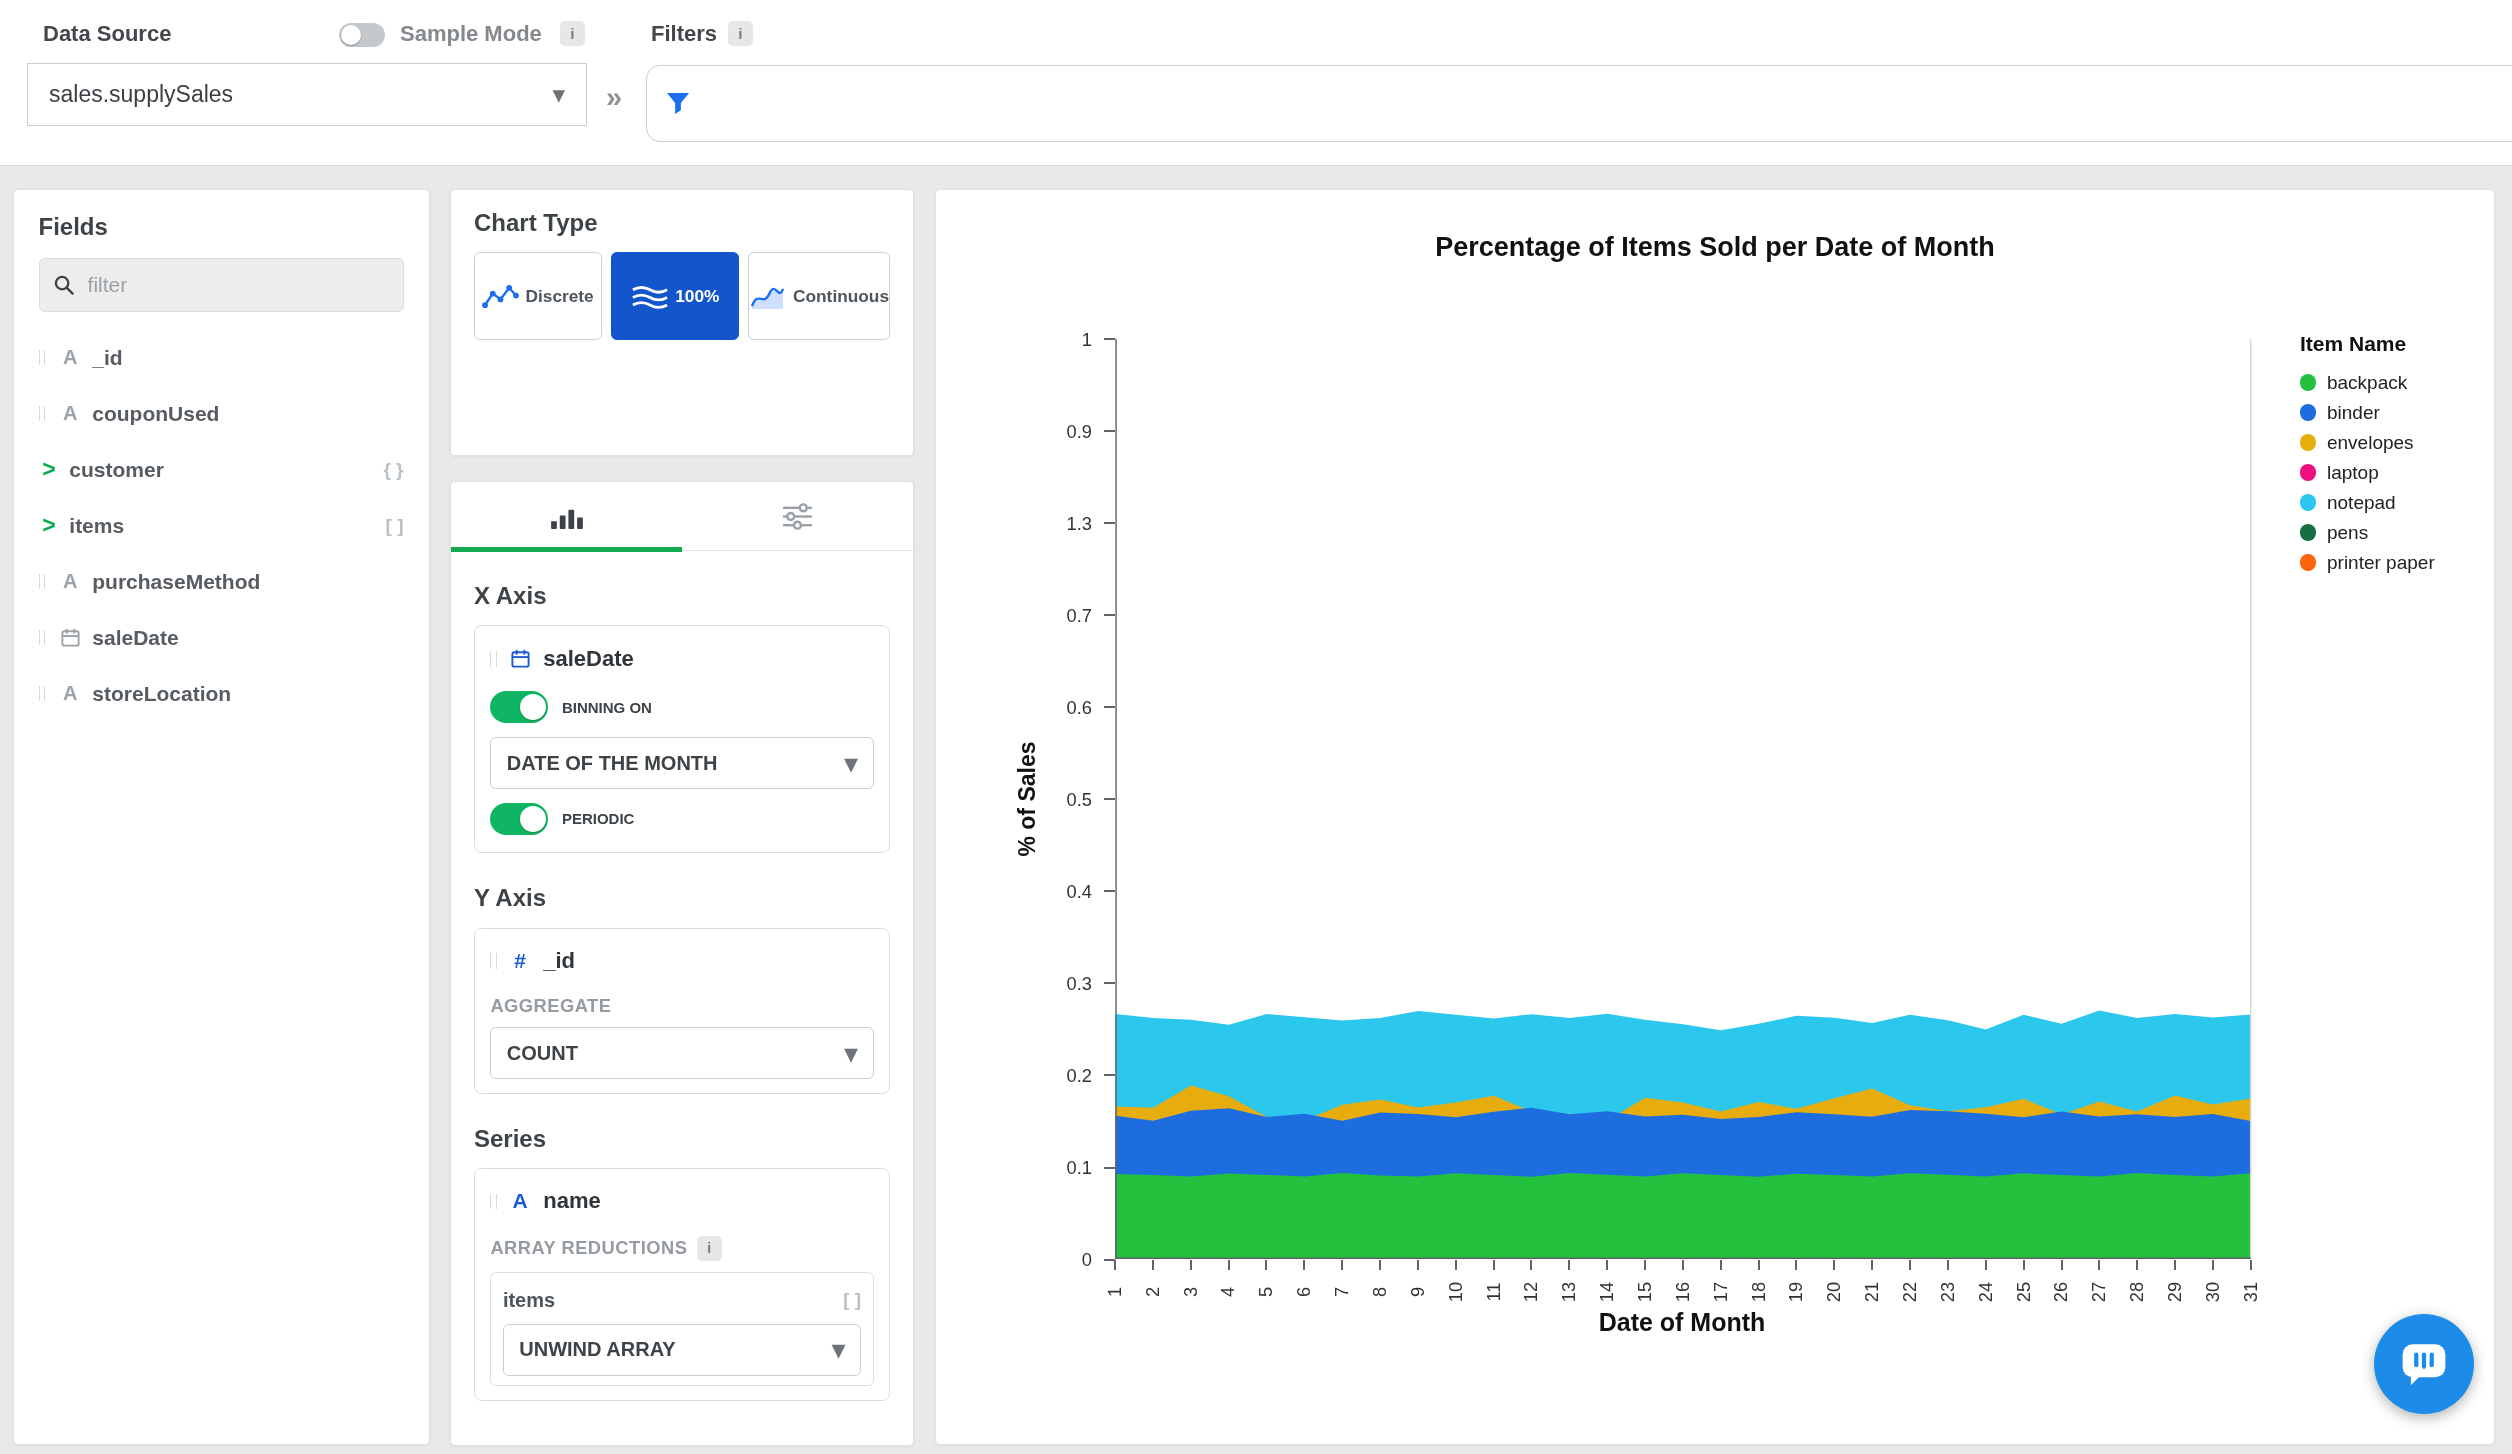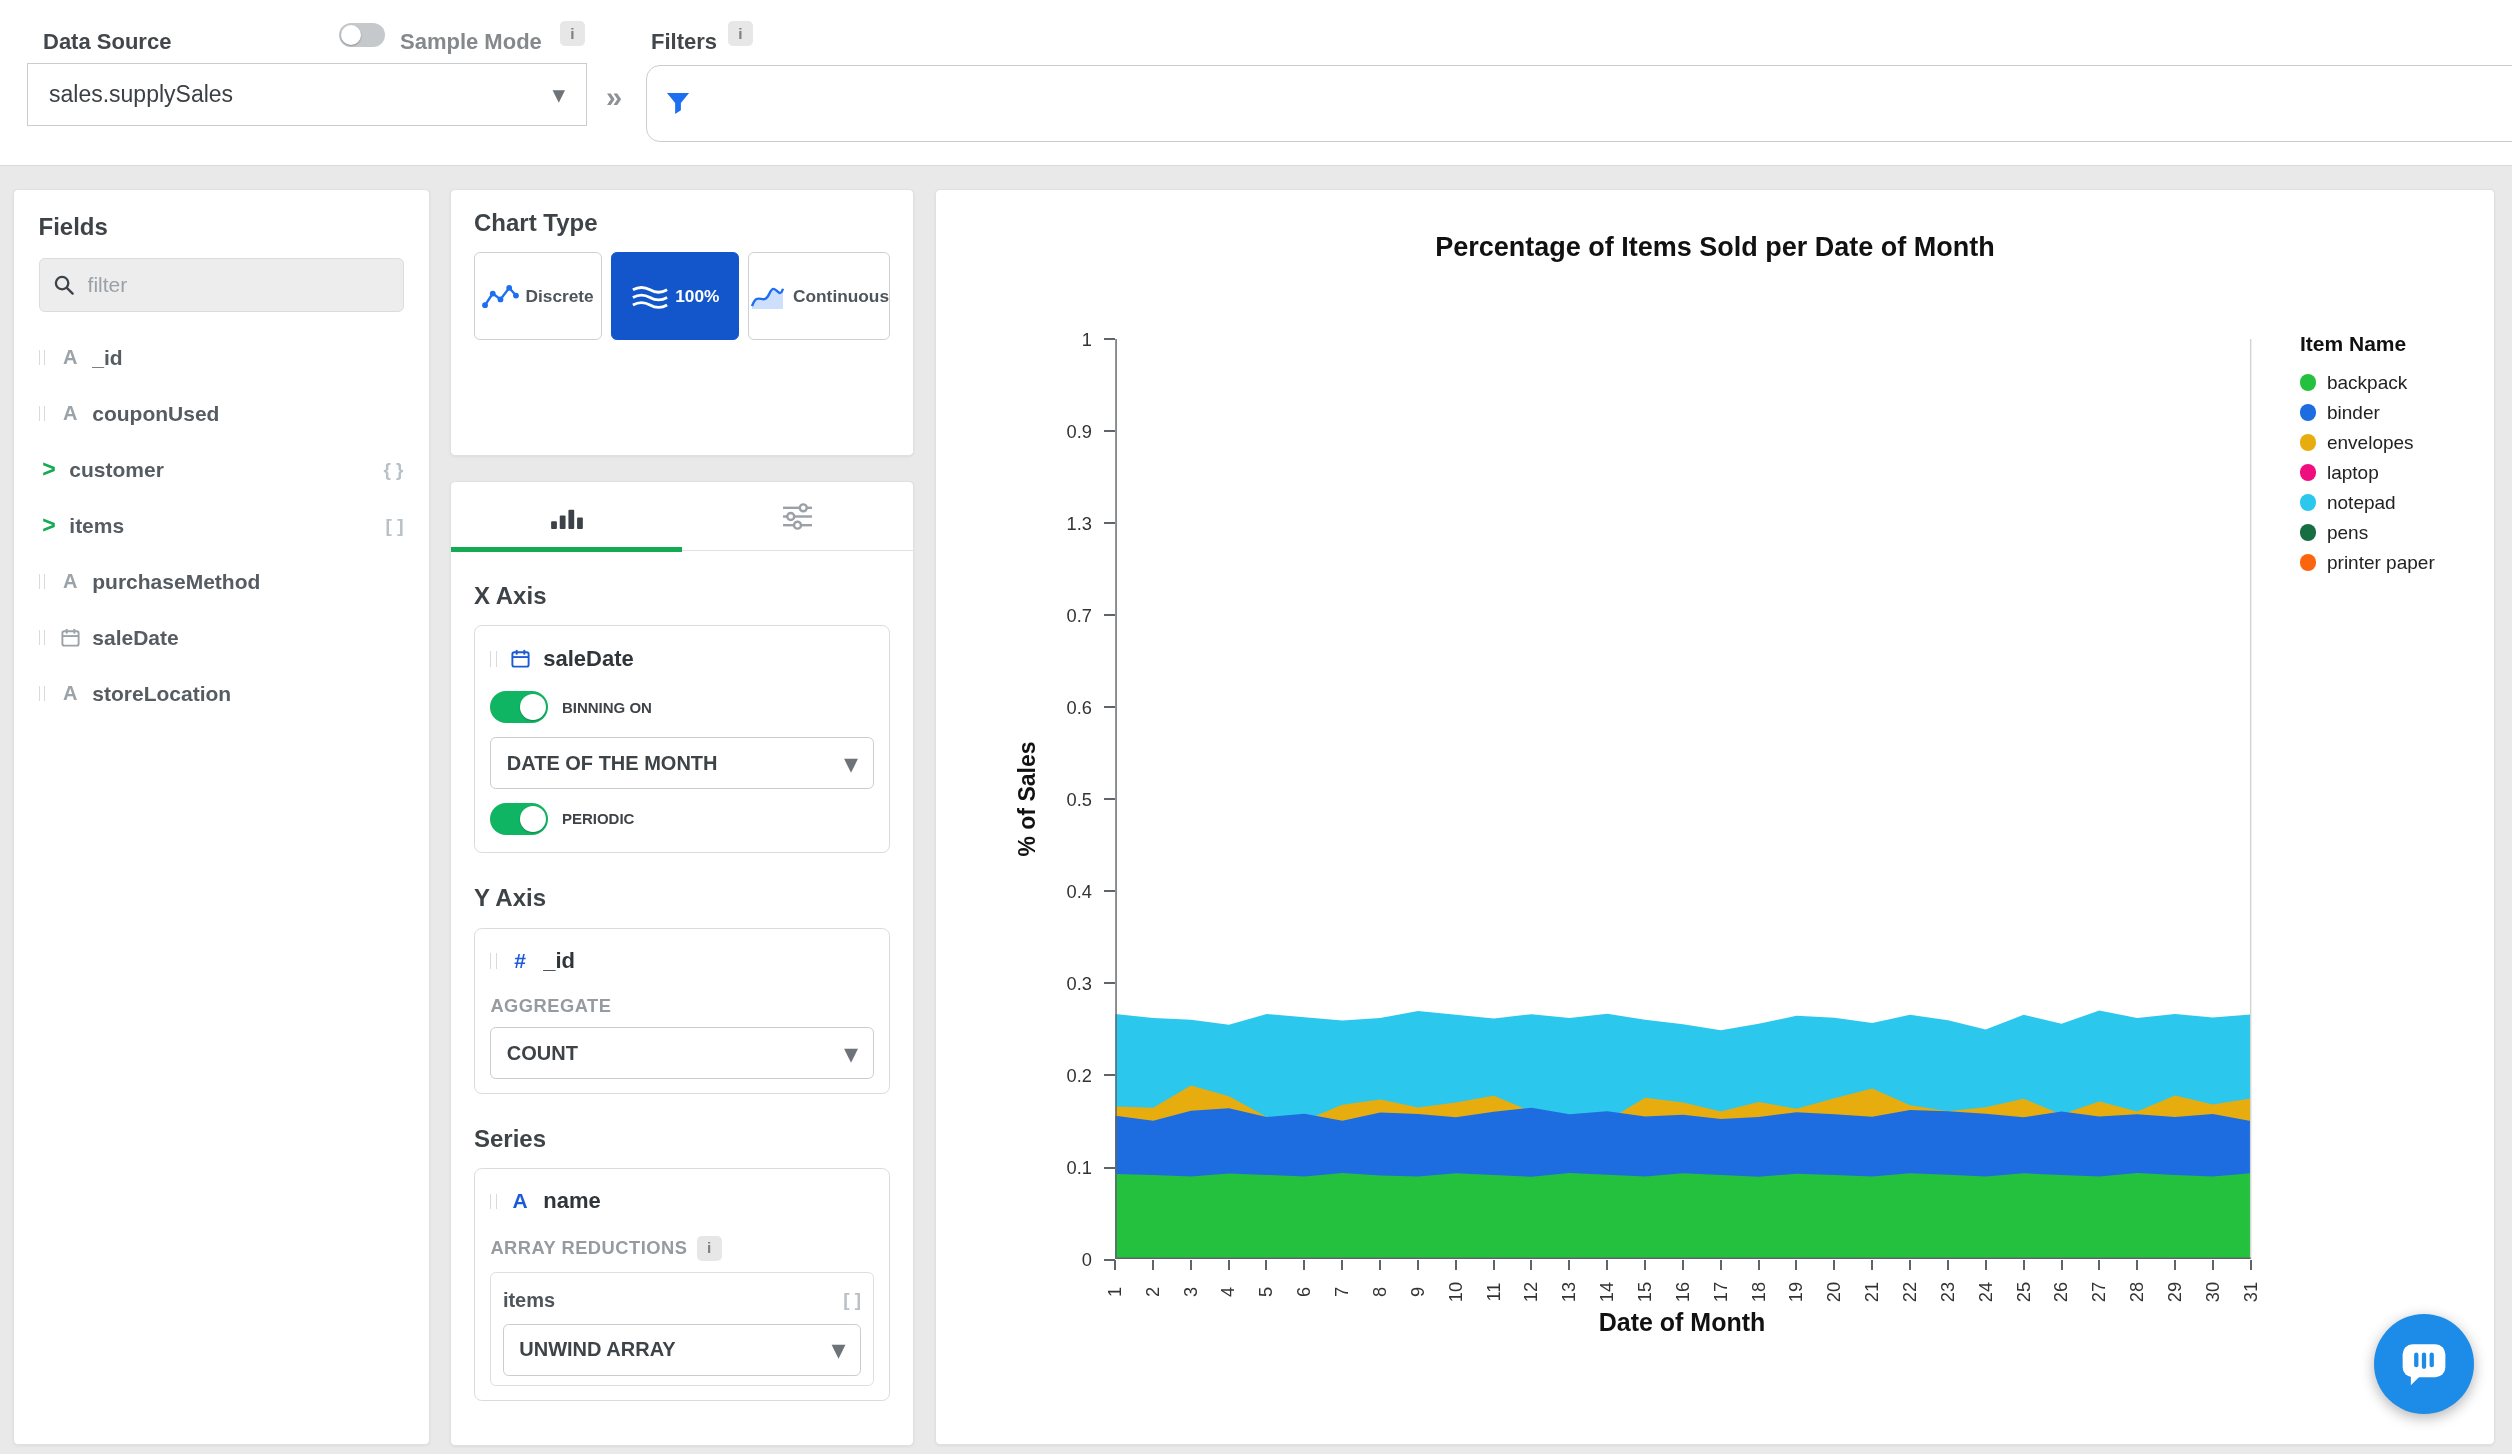--- a/index.html
+++ b/index.html
@@ -4,21 +4,21 @@
 <style>
   * { box-sizing: border-box; }
   html,body { margin:0; padding:0; }
   body {
     width:2512px; height:1454px; position:relative; overflow:hidden;
     background:#e9e9e9; font-family:"Liberation Sans", sans-serif; color:#3e4347;
   }
 
   
   .topbar { position:absolute; top:0; left:0; width:2512px; height:166px; background:#fff; border-bottom:1px solid #d9d9d9; }
-  .bar-label { position:absolute; font-weight:bold; font-size:22px; color:#43474b;margin-top:8px; }
+  .bar-label { position:absolute; font-weight:bold; font-size:22px; color:#43474b; }
   #sample-label { color:#85898d; }
   .toggle-off { position:absolute; width:46px; height:24px; border-radius:12.5px; background:#c6c9cb; }
   .toggle-off::after { content:""; position:absolute; left:1.9px; top:1.9px; width:20px; height:20px; border-radius:50%; background:#fff; box-shadow:0 1px 1.9px rgba(0,0,0,.3); }
   .info-chip { width:25px; height:25px; border-radius:4.8px; background:#e7e7e7; color:#7c8084; font-size:15.4px; font-weight:bold;
                display:inline-flex; align-items:center; justify-content:center; }
   .info-chip::after { content:"i"; }
   .abs { position:absolute; }
 
   .select-box { position:absolute; display:flex; align-items:center; background:#fff; border:1px solid #c9cdd0; border-radius:0; cursor:pointer; }
   #ds-select { left:27px; top:63px; width:560px; height:63px; padding:0 21px; font-size:23px; color:#3c4044; }

